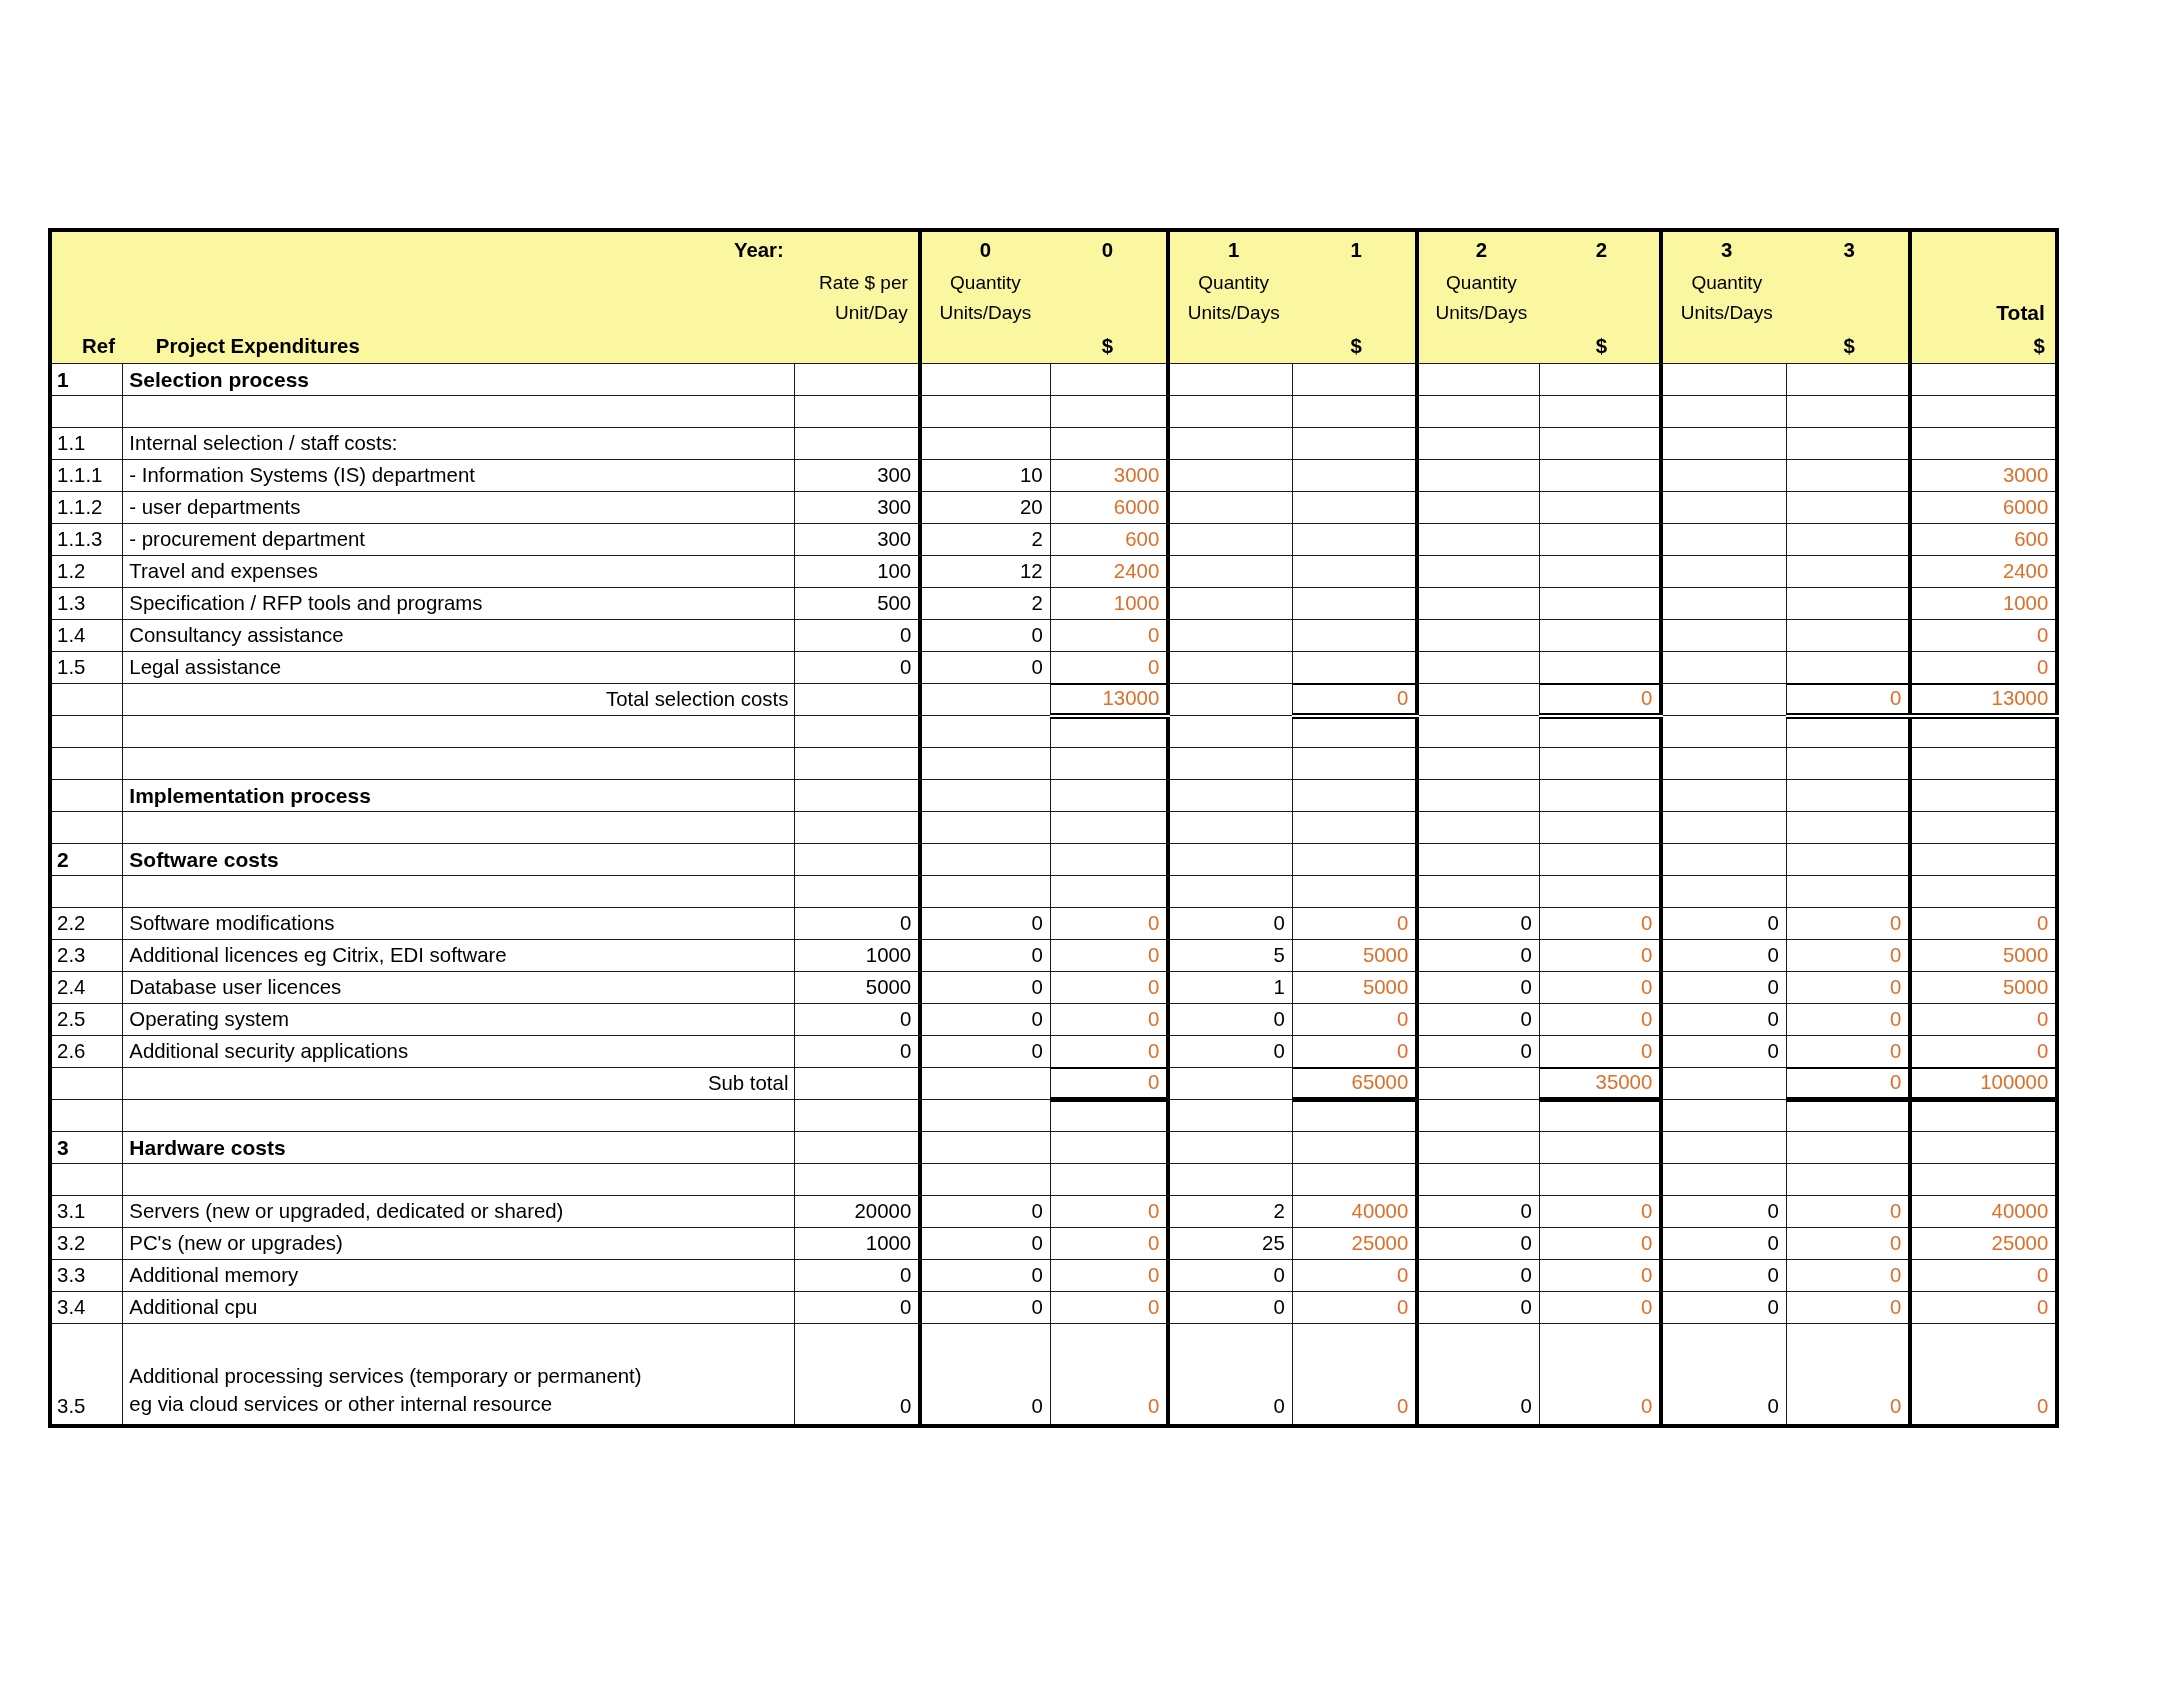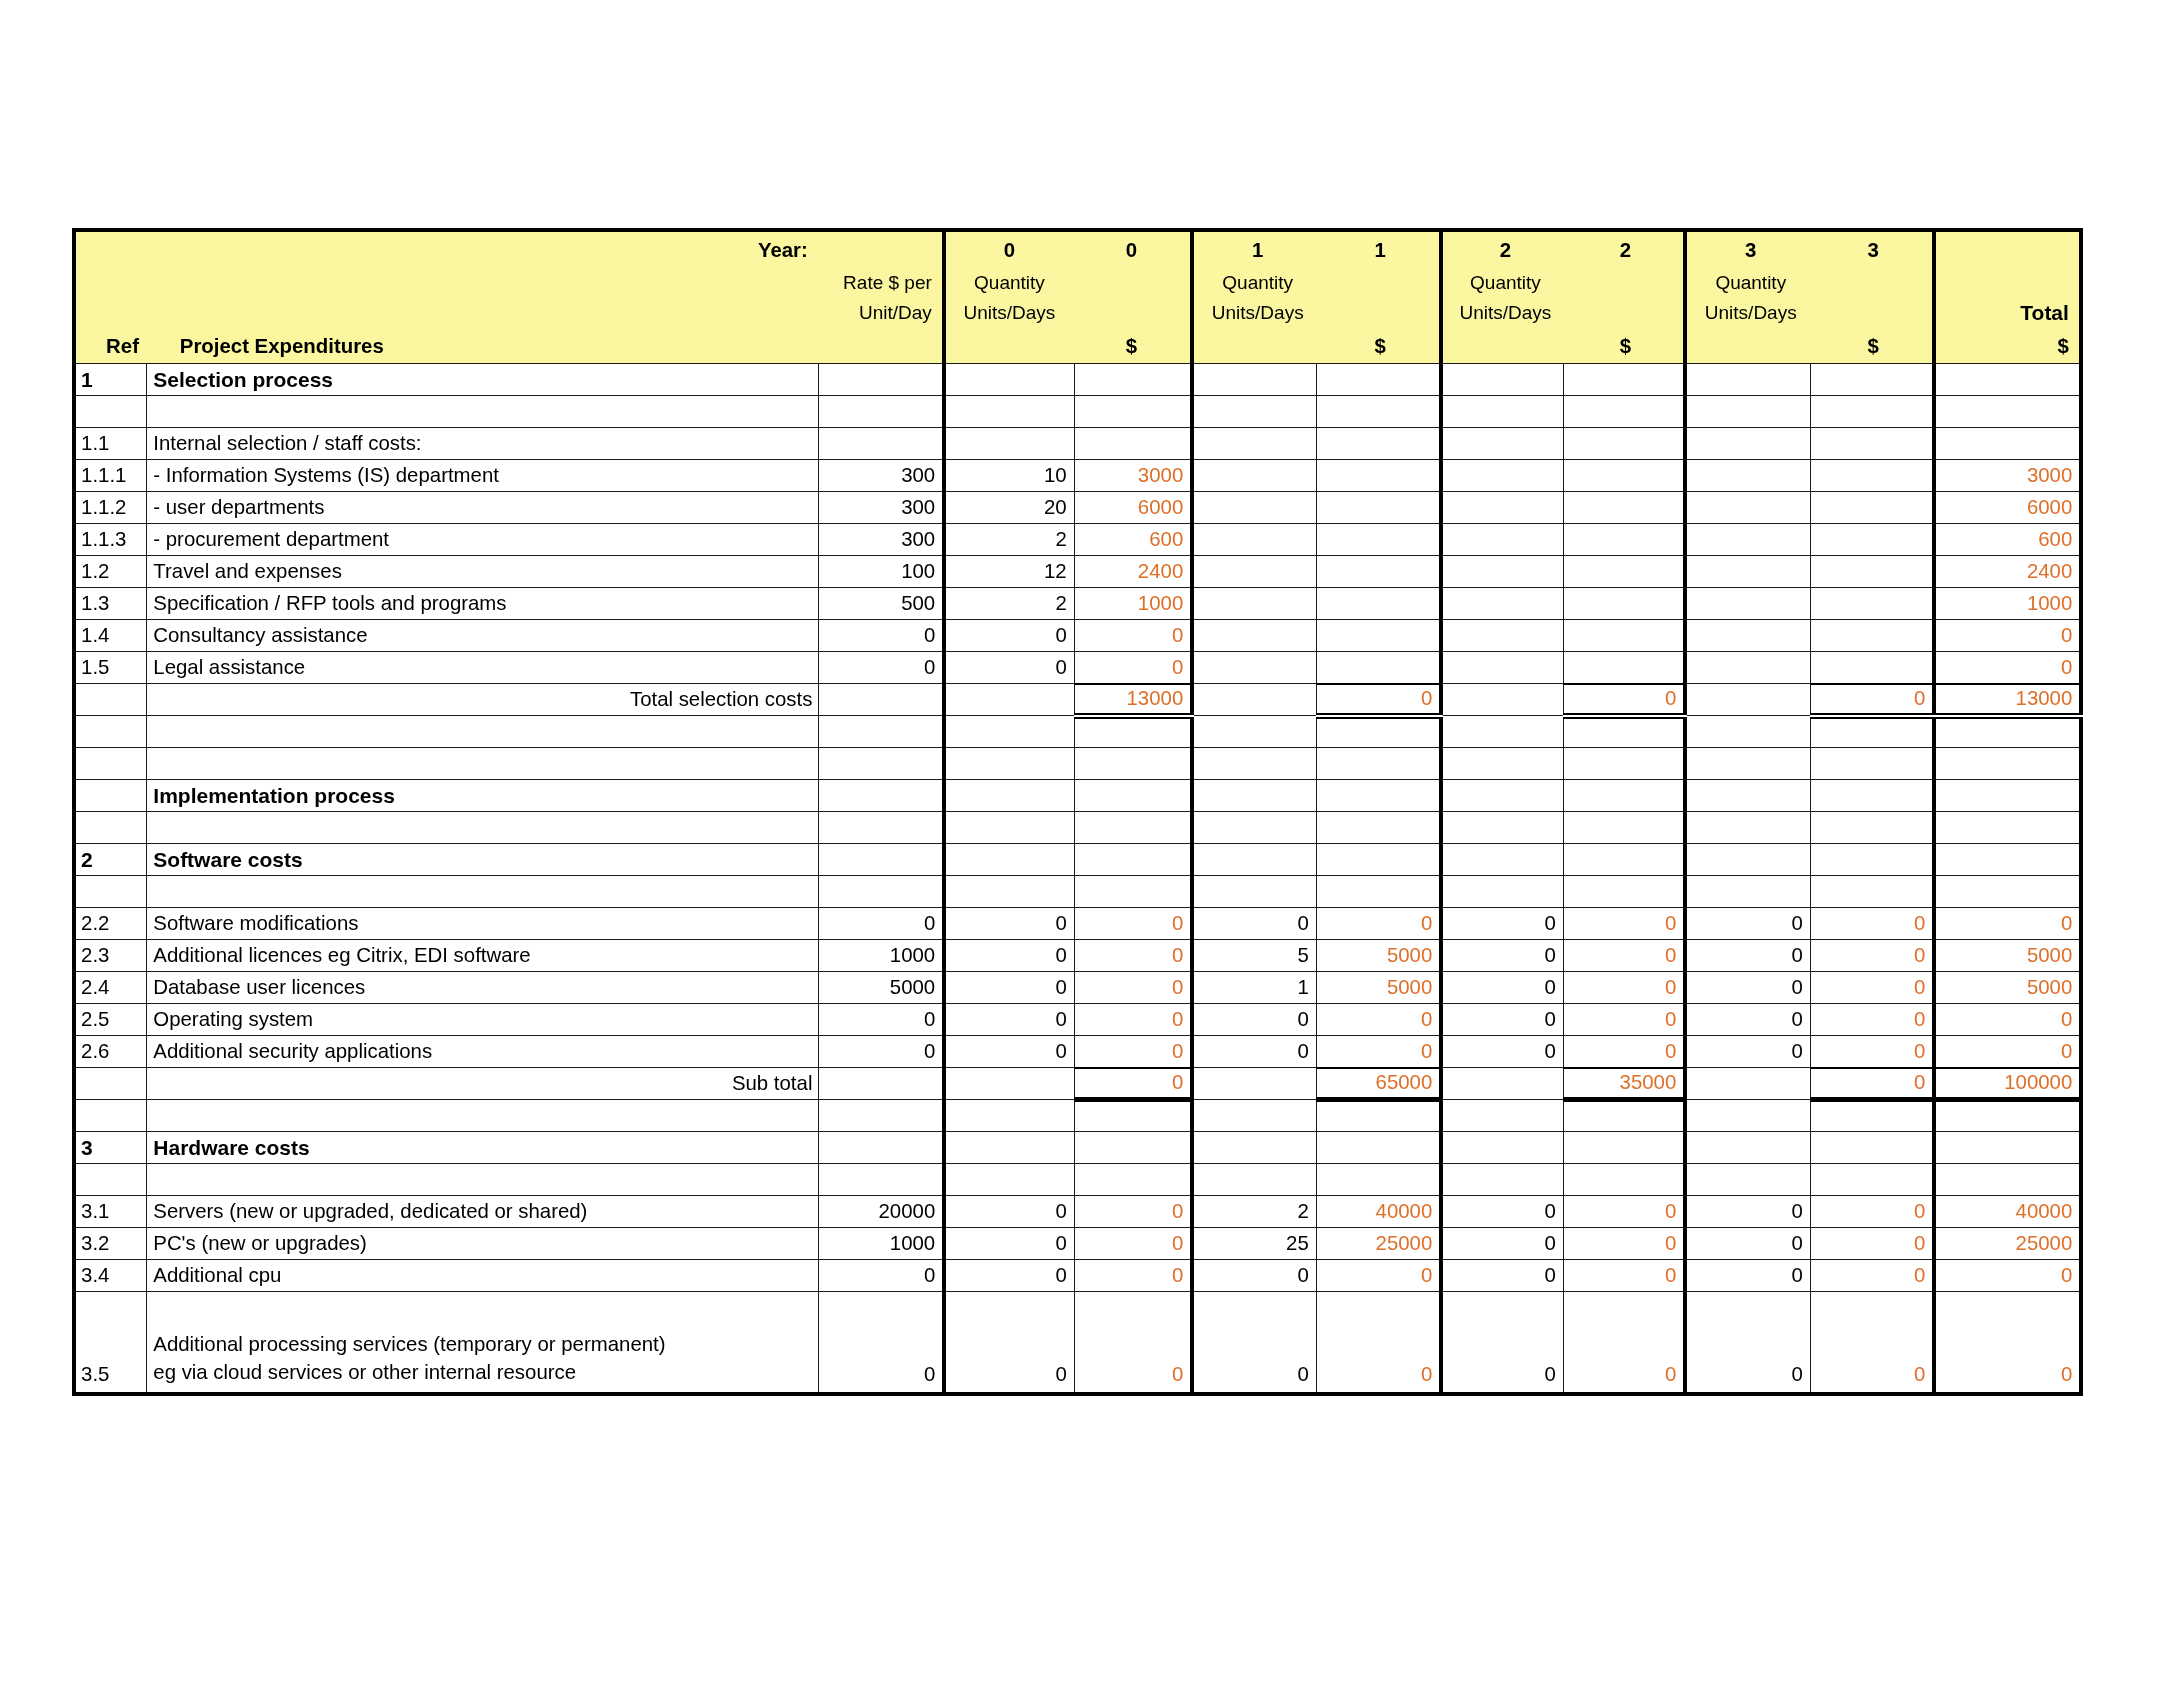--- a/index.html
+++ b/index.html
@@ -7,21 +7,21 @@
     --orange:#DD6F28;
     --thin:#1a1a1a;
     --thick:#000;
   }
   html,body{margin:0;padding:0;}
   body{
     width:2181px;height:1685px;background:#ffffff;position:relative;
     font-family:"Liberation Sans", sans-serif;color:#000;
   }
   table.sheet{
-    position:absolute;left:72px;top:228px;
+    position:absolute;left:48px;top:228px;
     border-collapse:collapse;table-layout:fixed;
     width:2008px;
     font-size:20.4px;
     border:4.3px solid var(--thick);
   }
   td{
     border:1.7px solid var(--thin);
     height:32px;
     padding:0 6.8px;
     overflow:hidden;white-space:nowrap;
@@ -540,20 +540,34 @@
         <td class="c4 dc">0</td>
         <td class="c5 gl">25</td>
         <td class="c6 dc">25000</td>
         <td class="c7 gl">0</td>
         <td class="c8 dc">0</td>
         <td class="c9 gl">0</td>
         <td class="c10 dc">0</td>
         <td class="c11 gl dc">25000</td>
       </tr>
       <tr class="item">
+        <td class="c0">3.3</td>
+        <td class="c1">Additional memory</td>
+        <td class="c2">0</td>
+        <td class="c3 gl">0</td>
+        <td class="c4 dc">0</td>
+        <td class="c5 gl">0</td>
+        <td class="c6 dc">0</td>
+        <td class="c7 gl">0</td>
+        <td class="c8 dc">0</td>
+        <td class="c9 gl">0</td>
+        <td class="c10 dc">0</td>
+        <td class="c11 gl dc">0</td>
+      </tr>
+      <tr class="item">
         <td class="c0">3.4</td>
         <td class="c1">Additional cpu</td>
         <td class="c2">0</td>
         <td class="c3 gl">0</td>
         <td class="c4 dc">0</td>
         <td class="c5 gl">0</td>
         <td class="c6 dc">0</td>
         <td class="c7 gl">0</td>
         <td class="c8 dc">0</td>
         <td class="c9 gl">0</td>

